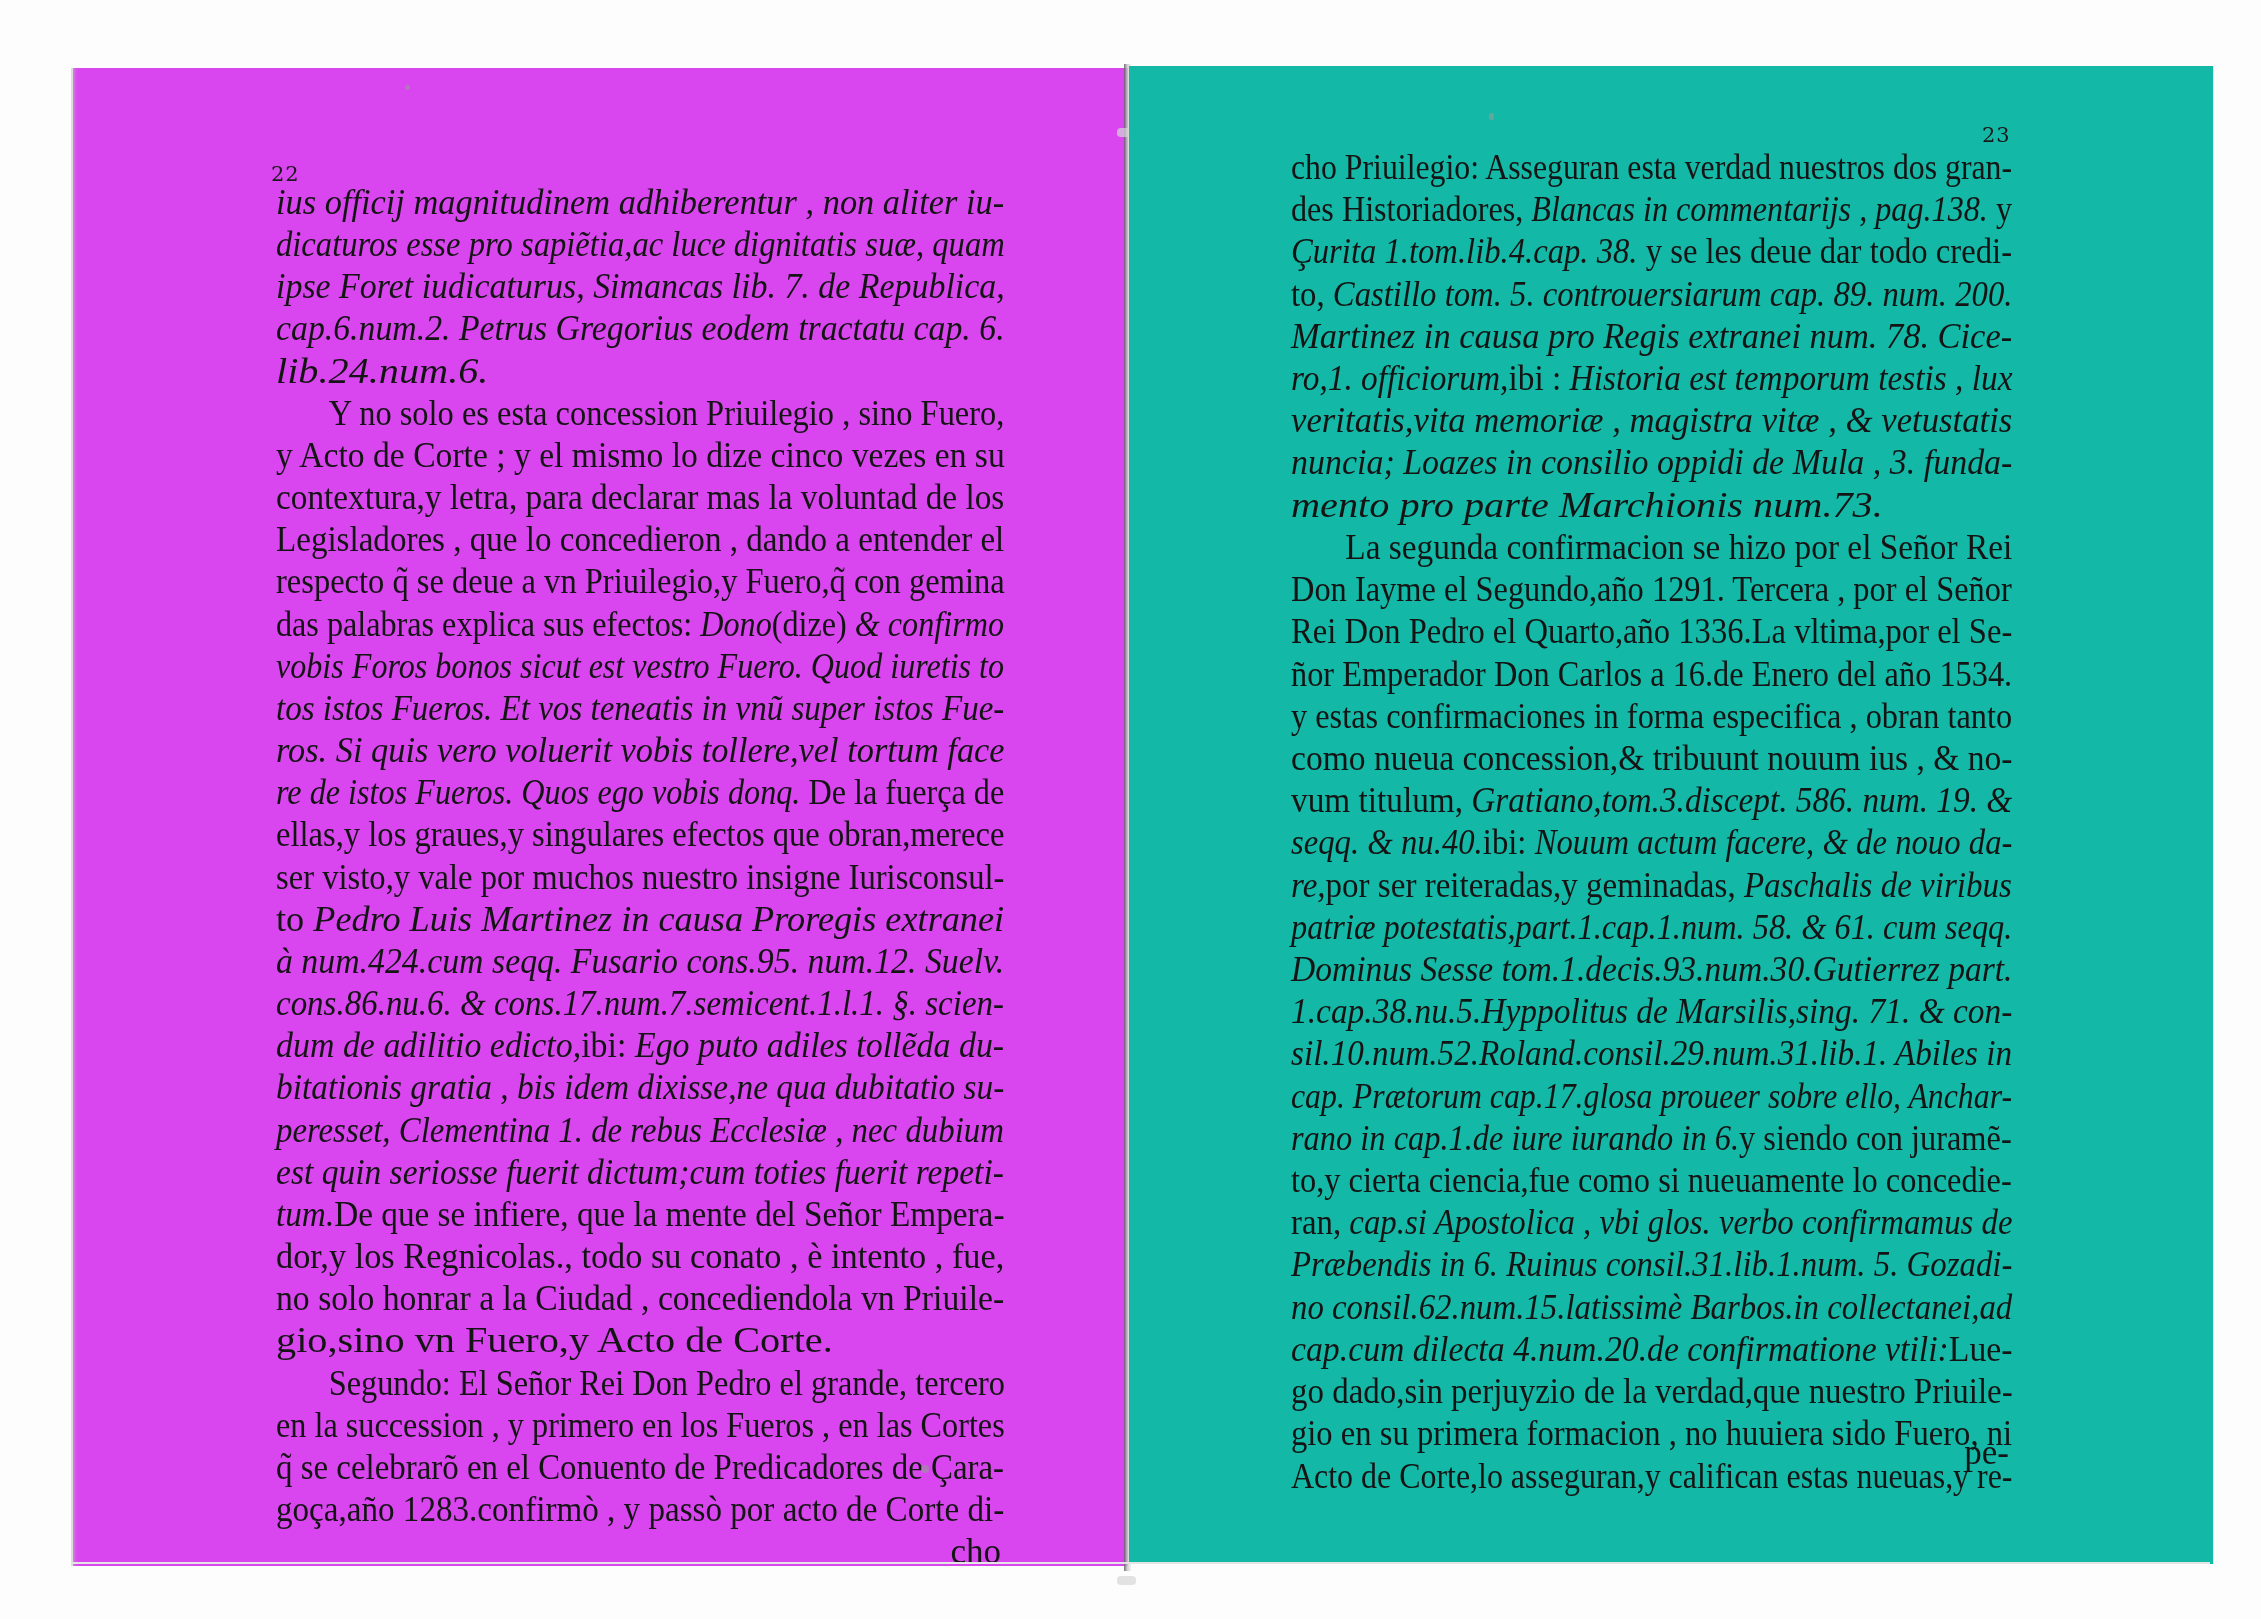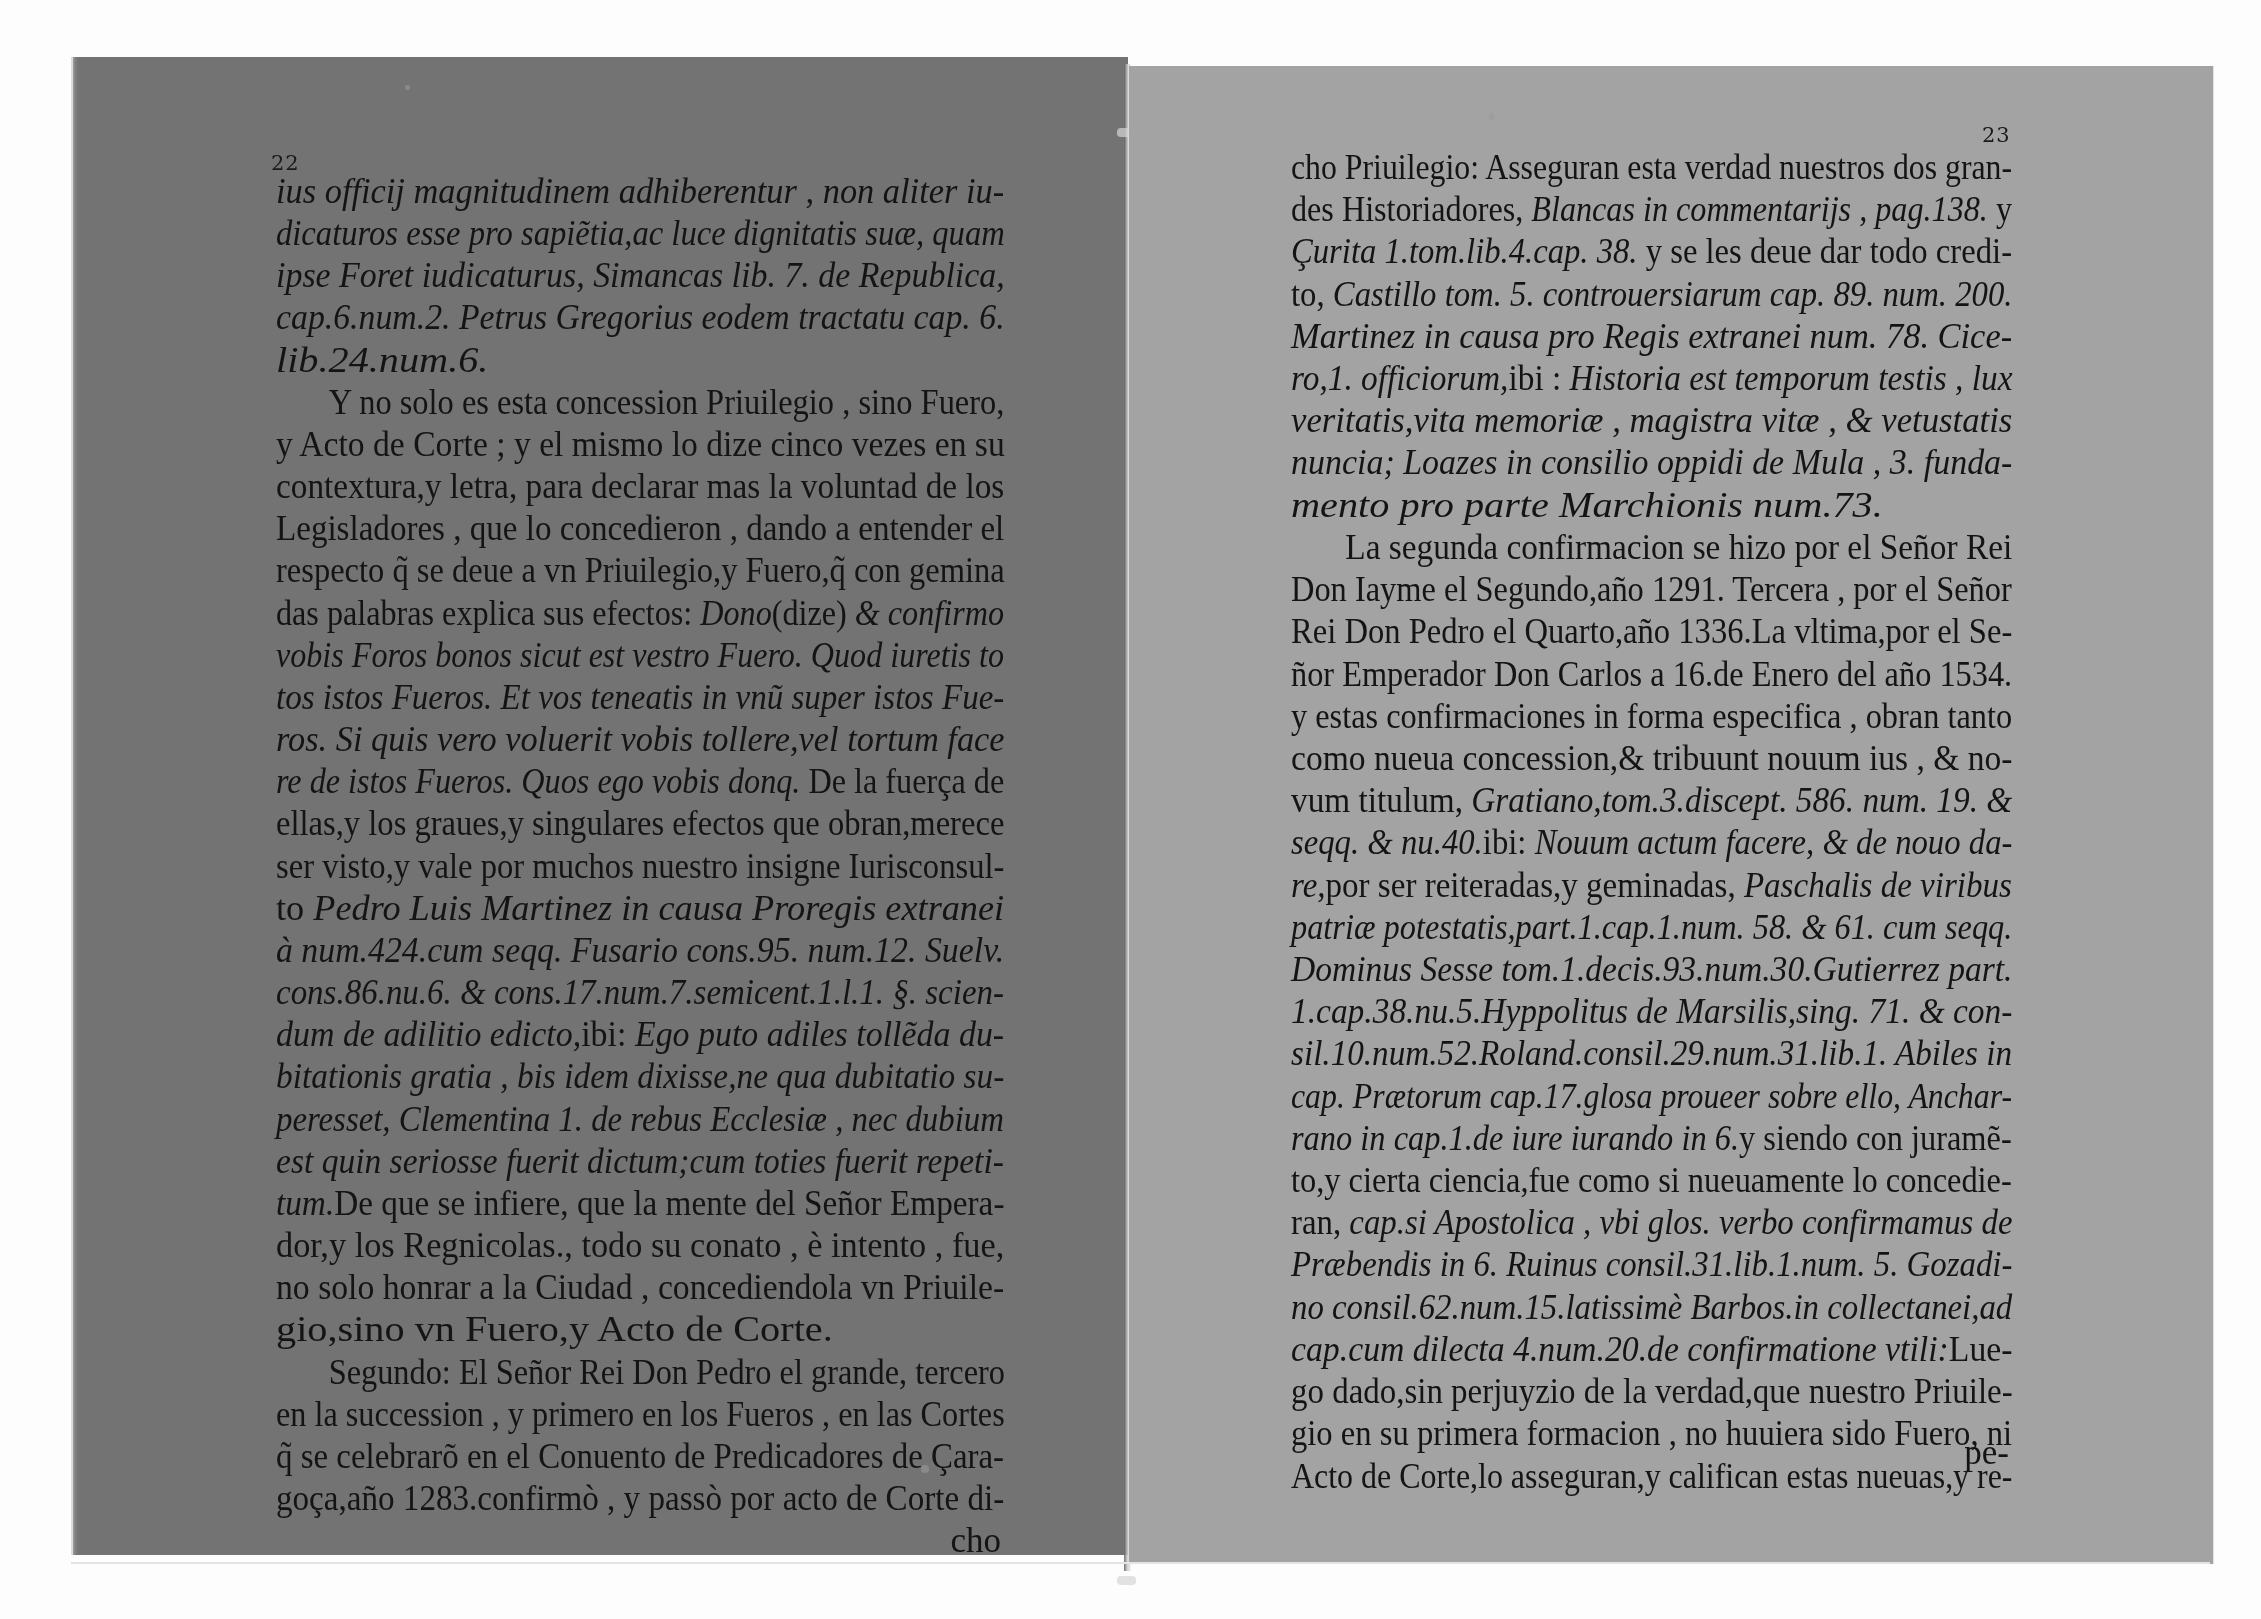--- a/index.html
+++ b/index.html
@@ -1,26 +1,26 @@
 <!DOCTYPE html>
 <html style="font-size:7.5px"><head>
 <meta charset="utf-8">
 <style>
   html, body { margin: 0; padding: 0; background: #ffffff; }
   body { width: 2261px; height: 1619px; position: relative; overflow: hidden; }
   .spread { position: absolute; left: 0; top: 0; width: 2261px; height: 1619px; background: #fdfdfd; }
   .page-left {
-    position: absolute; left: 71px; top: 57px; width: 1055px; height: 1498px;
-    background: #737373;
+    position: absolute; left: 71px; top: 68px; width: 1055px; height: 1498px;
+    background: #d946ef;
     border-left: 2.8px solid #dcdcdc;
     box-shadow: inset 4.7px 0 5.7px -4.7px #c8c8c8;
   }
   .page-right {
     position: absolute; left: 1129px; top: 66px; width: 1084px; height: 1498px;
-    background: #a3a3a3;
+    background: #14b8a6;
     border-right: 1.9px solid #e2e2e2;
   }
   .spine {
     position: absolute; left: 1124px; top: 64px; width: 6.6px; height: 1507px;
     background: linear-gradient(to right, #5a5a5a 0, #8a8a8a 1.4px, #c9c9c9 3.3px, #ececec 6.6px);
     opacity: 0.85;
   }
   .stitch { position: absolute; width: 19px; height: 8.5px; background: #d6d6d6; border-radius: 3.8px; opacity: 0.7; }
   .bottom-edge { position: absolute; left: 71px; top: 1562px; width: 2139px; height: 1.9px; background: #e4e4e4; }
   .folio {

